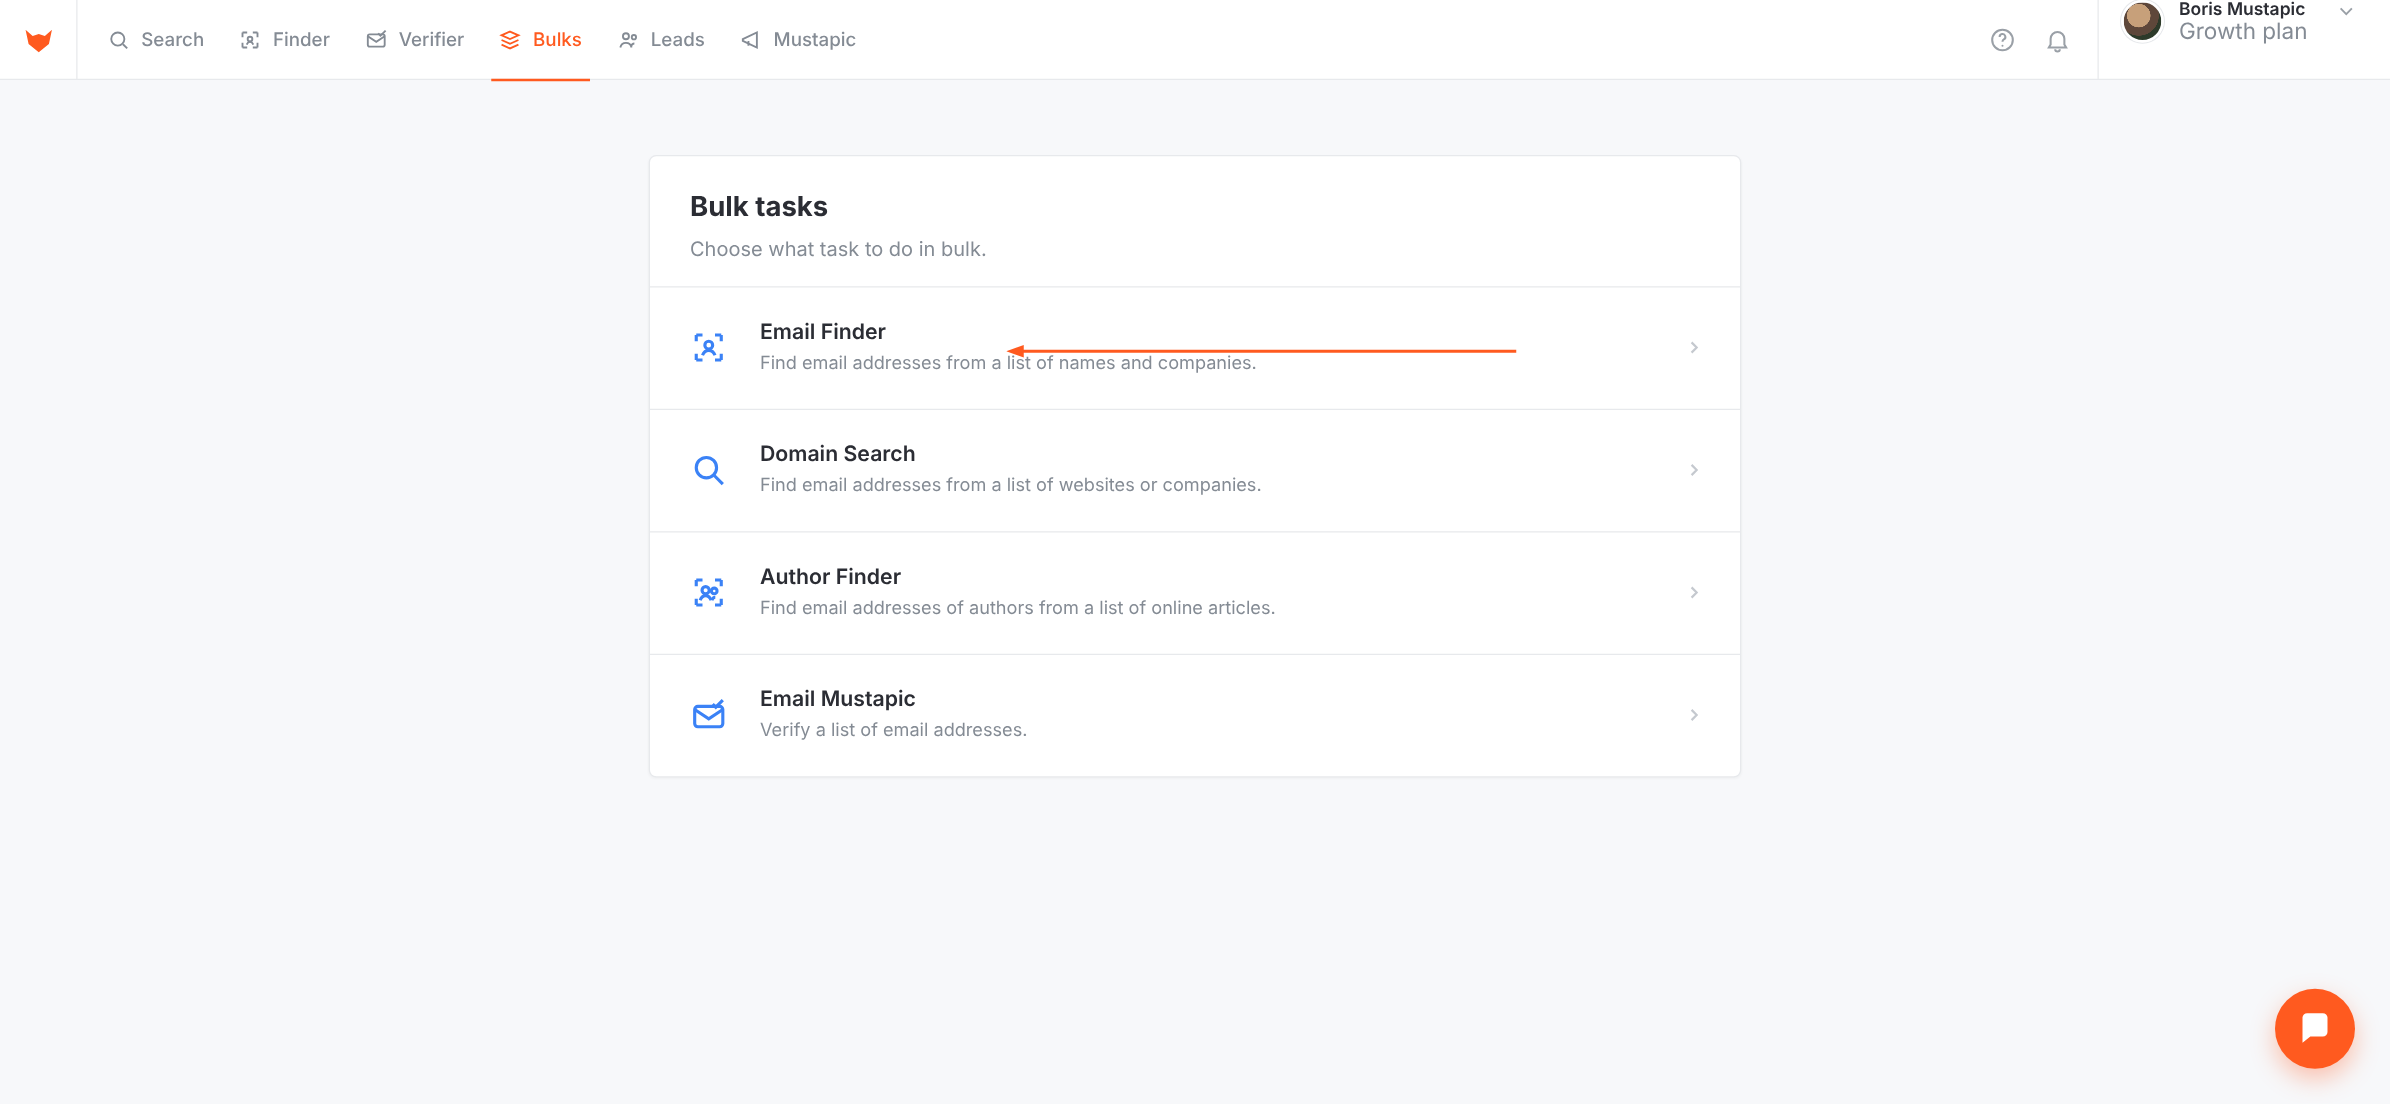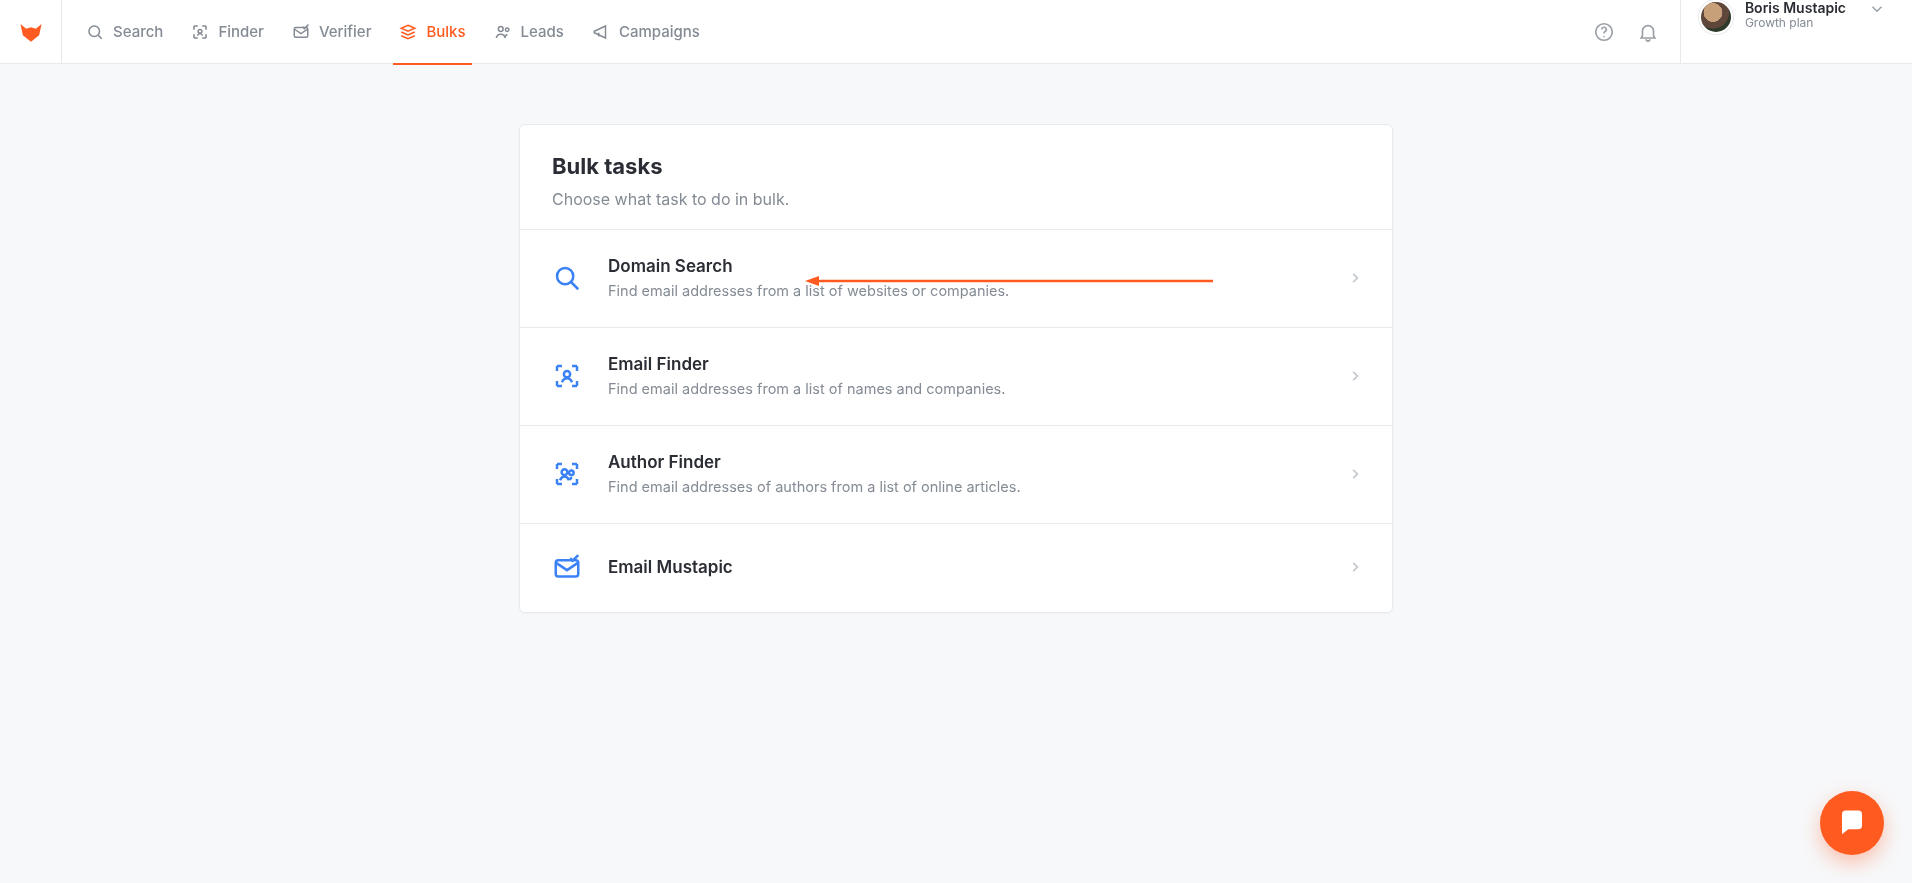--- a/index.html
+++ b/index.html
@@ -55,21 +55,21 @@
   .user{
     display:flex;align-items:flex-start;gap:12px;padding:0 8px;height:64px;cursor:pointer;
   }
   .avatar{
     width:34px;height:34px;border-radius:50%;
     background:radial-gradient(circle at 40% 35%, #c7a07a 0 35%, #5e473a 36% 60%, #2d3a2a 61% 100%);
     border:2px solid #fff;box-shadow:0 0 0 1px var(--line);
   }
   .user-text{display:flex;flex-direction:column;line-height:1.15}
   .user-name{font-size:14px;font-weight:600;color:var(--text)}
-  .user-plan{font-size:12px;color:var(--muted)}
+  .user-plan{font-size:18px;color:var(--muted)}
   .chev{margin-left:10px;color:var(--muted2)}
 
   
   .card{
     width:874px;margin:60px auto 0;background:var(--white);
     border:1px solid var(--line);border-radius:6px;
     box-shadow:0 1px 2px rgba(16,24,40,.03);
   }
   .card-head{padding:28px 32px 20px}
   .card-title{font-size:22px;font-weight:700;color:var(--text);margin:0}
@@ -152,21 +152,21 @@
           <circle cx="17.5" cy="9" r="2.3"></circle>
           <path d="M14.5 19c.5-2.2 1.8-3.2 3.5-3.2"></path>
         </svg>
       <span>Leads</span>
     </div>
     <div class="nav-item">
       <svg width="18" height="18" viewBox="0 0 24 24" stroke="currentColor" stroke-width="2" fill="none">
           <path d="M3 11l15-7v16L3 13z"></path>
           <path d="M9 13v5"></path>
         </svg>
-      <span>Campaigns</span>
+      <span>Mustapic</span>
     </div>
   </nav>
 
   <div class="spacer"></div>
 
   <div class="icon-btn">
     <svg width="22" height="22" viewBox="0 0 24 24" stroke="currentColor" stroke-width="1.8" fill="none">
         <circle cx="12" cy="12" r="9"></circle>
         <path d="M9.5 9.3a2.5 2.5 0 1 1 3.7 2.2c-.9.5-1.2 1-1.2 2"></path>
         <circle cx="12" cy="17" r="0.9" fill="currentColor" stroke="none"></circle>
@@ -194,44 +194,44 @@
 <main>
   <section class="card">
     <div class="card-head">
       <h1 class="card-title">Bulk tasks</h1>
       <p class="card-sub">Choose what task to do in bulk.</p>
     </div>
 
     <div class="task">
       <div class="task-icon">
         <svg width="30" height="30" viewBox="0 0 24 24" stroke="currentColor" stroke-width="2" fill="none">
-            <circle cx="10.5" cy="10.5" r="6.5"></circle>
-            <line x1="21" y1="21" x2="15.2" y2="15.2"></line>
-          </svg>
-      </div>
-      <div class="task-body">
-        <h3 class="task-title">Domain Search</h3>
-        <p class="task-desc">Find email addresses from a list of websites or companies.</p>
-      </div>
-      <svg class="task-chev" width="14" height="14" viewBox="0 0 24 24" stroke="currentColor" stroke-width="3" fill="none">
-          <path d="M9 5l7 7-7 7"></path>
-        </svg>
-    </div>
-
-    <div class="task">
-      <div class="task-icon">
-        <svg width="30" height="30" viewBox="0 0 24 24" stroke="currentColor" stroke-width="2" fill="none">
             <path d="M4 4h4M4 4v4M20 4h-4M20 4v4M4 20h4M4 20v-4M20 20h-4M20 20v-4"></path>
             <circle cx="12" cy="10.5" r="2.5"></circle>
             <path d="M8 17c.8-2.2 2.2-3.2 4-3.2s3.2 1 4 3.2"></path>
           </svg>
       </div>
       <div class="task-body">
         <h3 class="task-title">Email Finder</h3>
         <p class="task-desc">Find email addresses from a list of names and companies.</p>
+      </div>
+      <svg class="task-chev" width="14" height="14" viewBox="0 0 24 24" stroke="currentColor" stroke-width="3" fill="none">
+          <path d="M9 5l7 7-7 7"></path>
+        </svg>
+    </div>
+
+    <div class="task">
+      <div class="task-icon">
+        <svg width="30" height="30" viewBox="0 0 24 24" stroke="currentColor" stroke-width="2" fill="none">
+            <circle cx="10.5" cy="10.5" r="6.5"></circle>
+            <line x1="21" y1="21" x2="15.2" y2="15.2"></line>
+          </svg>
+      </div>
+      <div class="task-body">
+        <h3 class="task-title">Domain Search</h3>
+        <p class="task-desc">Find email addresses from a list of websites or companies.</p>
       </div>
       <svg class="task-chev" width="14" height="14" viewBox="0 0 24 24" stroke="currentColor" stroke-width="3" fill="none">
           <path d="M9 5l7 7-7 7"></path>
         </svg>
     </div>
 
     <div class="task">
       <div class="task-icon">
         <svg width="30" height="30" viewBox="0 0 24 24" stroke="currentColor" stroke-width="2" fill="none">
             <path d="M4 4h4M4 4v4M20 4h-4M20 4v4M4 20h4M4 20v-4M20 20h-4M20 20v-4"></path>
@@ -253,20 +253,21 @@
     <div class="task">
       <div class="task-icon">
         <svg width="30" height="30" viewBox="0 0 24 24" stroke="currentColor" stroke-width="2" fill="none">
             <rect x="3" y="6.5" width="18" height="13" rx="2"></rect>
             <path d="M3 8.5l9 6 9-6"></path>
             <path d="M14.5 4l2 2L21 1.5" transform="translate(0 1)"></path>
           </svg>
       </div>
       <div class="task-body">
         <h3 class="task-title">Email Mustapic</h3>
+        <p class="task-desc">Verify a list of email addresses.</p>
       </div>
       <svg class="task-chev" width="14" height="14" viewBox="0 0 24 24" stroke="currentColor" stroke-width="3" fill="none">
           <path d="M9 5l7 7-7 7"></path>
         </svg>
     </div>
   </section>
 </main>
 
 <div class="annotation">
   <svg width="410" height="12" viewBox="0 0 410 12">

